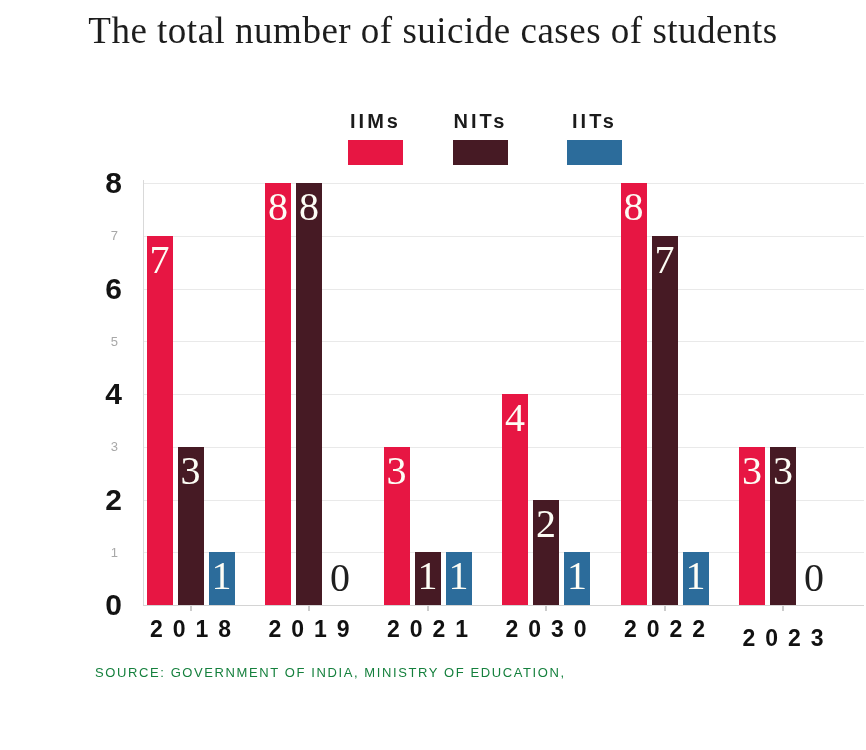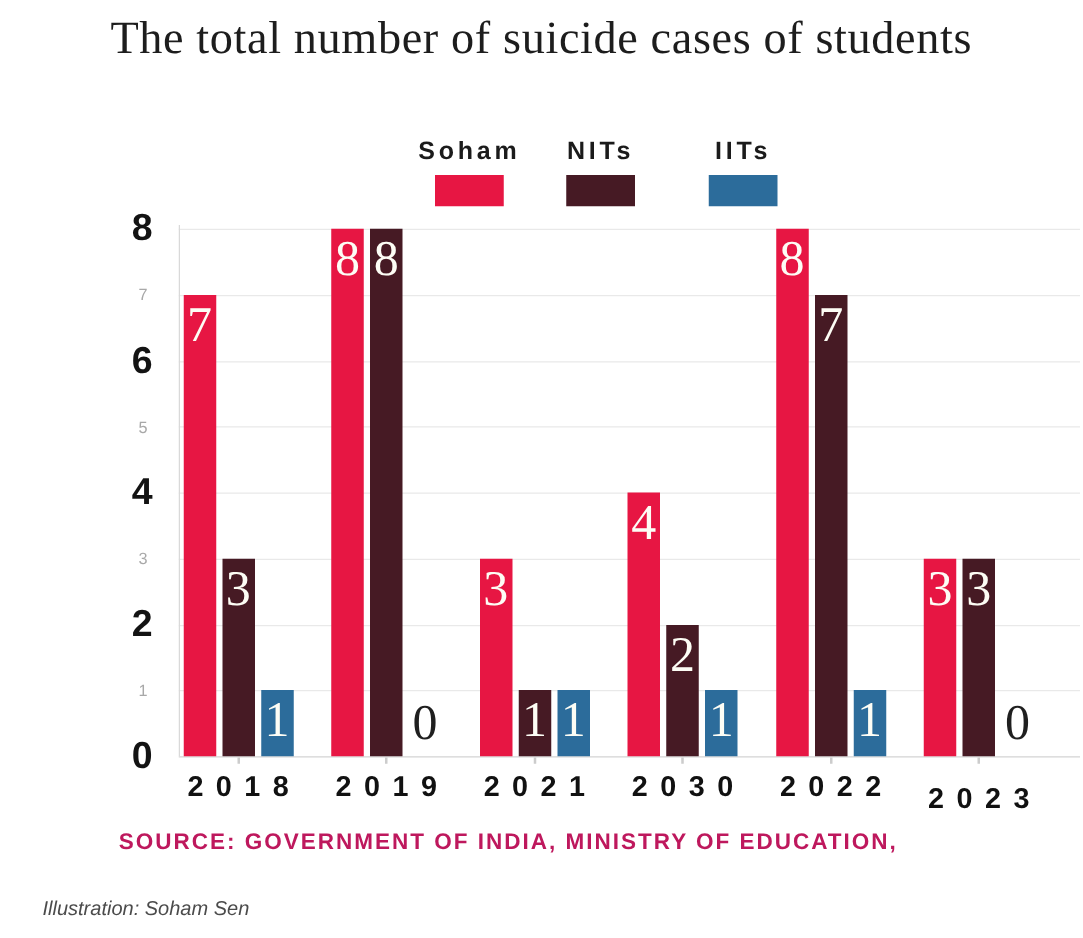--- a/index.html
+++ b/index.html
@@ -65,40 +65,40 @@
   .year-label {
     position: absolute; width: 140px;
     text-align: center;
     font-weight: 700; font-size: 23px; line-height: 28px;
     letter-spacing: 10px;
     color: #111111;
     white-space: nowrap;
   }
   .source {
     position: absolute; left: 95px; top: 661px;
-    font-weight: 700; font-size: 18px; line-height: 24px;
+    font-weight: 400; font-size: 13px; line-height: 24px;
     letter-spacing: 1.6px;
-    color: #be185d;
+    color: #15803d;
   }
   .credit {
     position: absolute; left: 34px; top: 719px;
     font-style: italic; font-size: 16px;
     color: #4b4b4b;
   }
 </style>
 </head>
 <body>
 
 <div class="stage">
   <h1 class="title">
     <span>The total number of suicide cases of students</span>
   </h1>
 
   <div id="legend">
-      <div class="legend-label" style="left: 305.5px; top: 110px;">Soham</div>
+      <div class="legend-label" style="left: 305.5px; top: 110px;">IIMs</div>
       <div class="legend-swatch" style="left: 348px; top: 140px; background: rgb(231, 22, 67);"></div>
       <div class="legend-label" style="left: 410.5px; top: 110px;">NITs</div>
       <div class="legend-swatch" style="left: 453px; top: 140px; background: rgb(70, 26, 36);"></div>
       <div class="legend-label" style="left: 524.5px; top: 110px;">IITs</div>
       <div class="legend-swatch" style="left: 567px; top: 140px; background: rgb(44, 108, 155);"></div>
     </div>
   <div id="plot">
       <div class="baseline" style="left: 143px; width: 721px; top: 605px;"></div>
       <div class="ylab-even" style="left: 62px; top: 590px;">0</div>
       <div class="gridline" style="left: 143px; width: 721px; top: 552.25px;"></div>
@@ -179,14 +179,13 @@
       </div>
       <div class="zero-value" style="left: 801px; top: 558px;">0</div>
       <div class="xtick" style="left: 782px; top: 606px;"></div>
       <div class="year-label" style="left: 718px; top: 624px;">2023</div>
     </div>
 
   <div class="source">
     <div>SOURCE: GOVERNMENT OF INDIA, MINISTRY OF EDUCATION,</div>
   </div>
 
-  <div class="credit">Illustration: Soham Sen</div>
 </div>
 
 </body></html>

